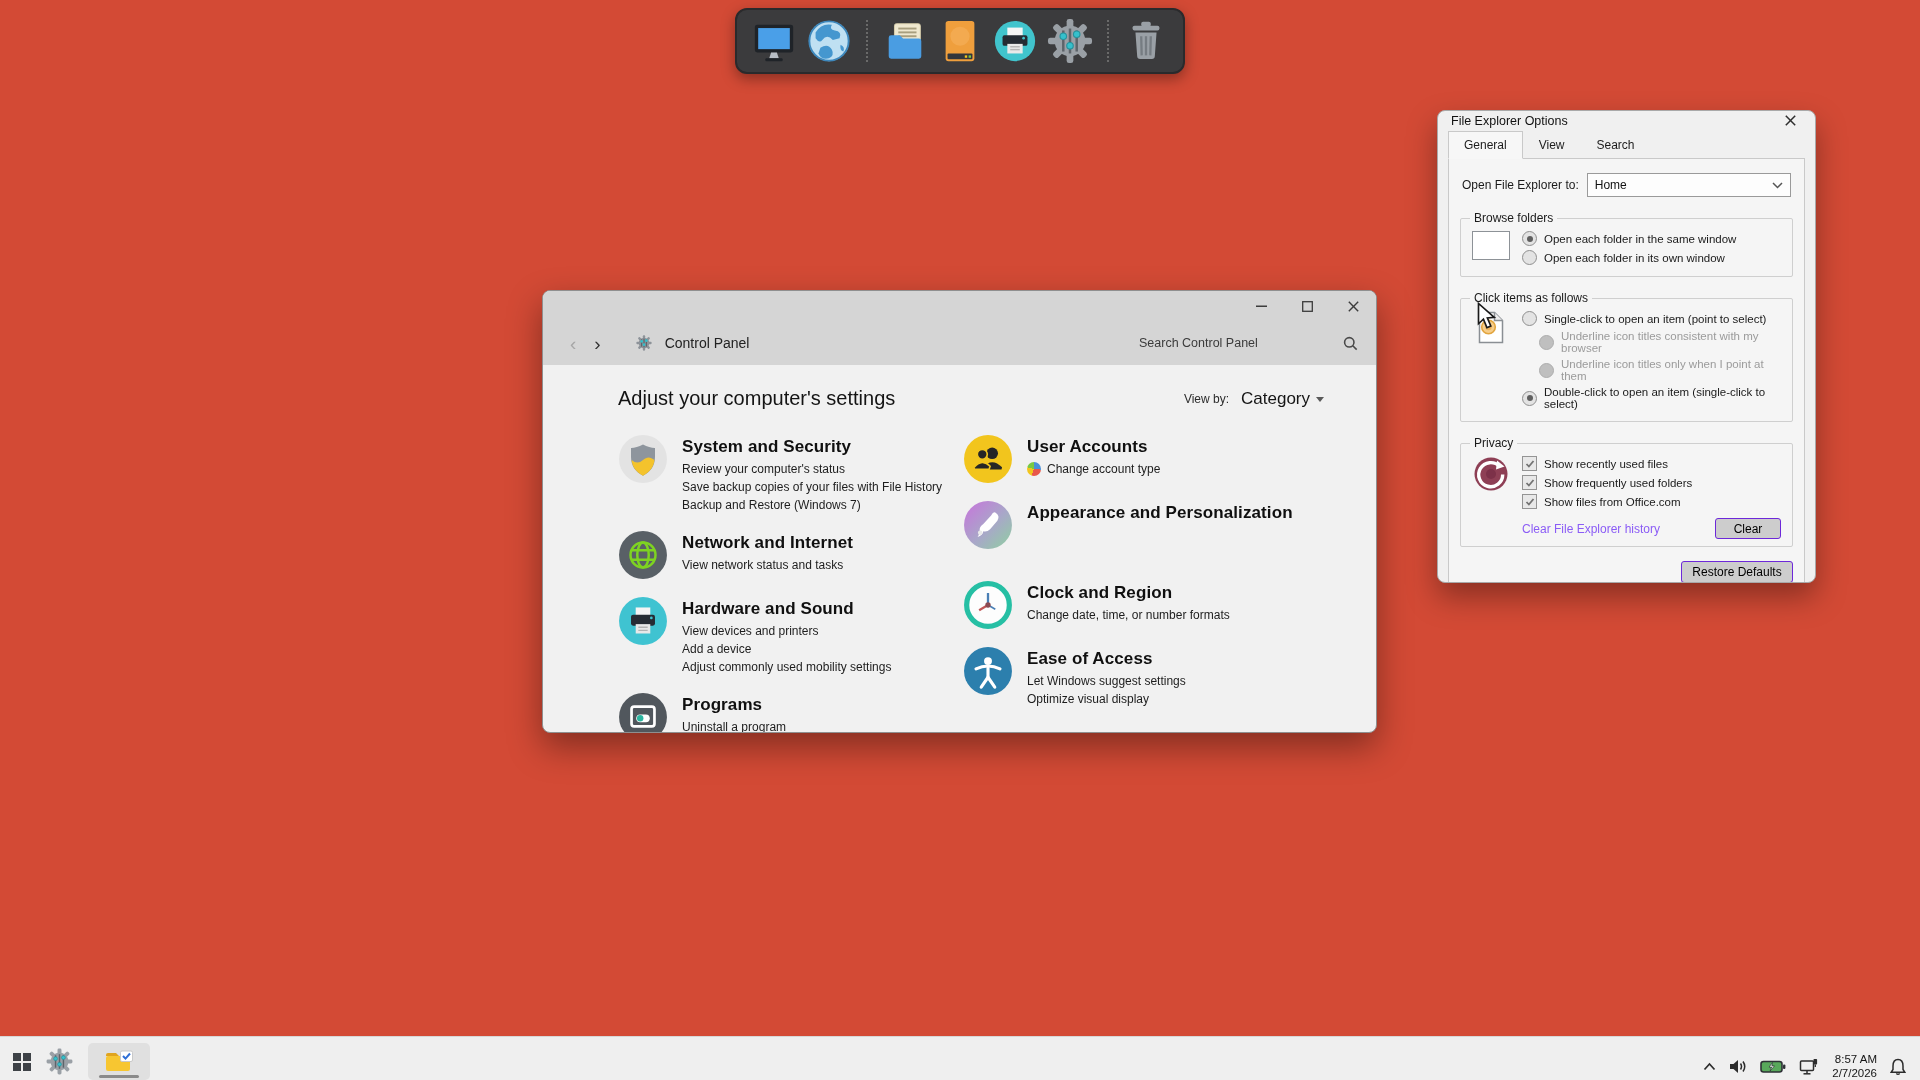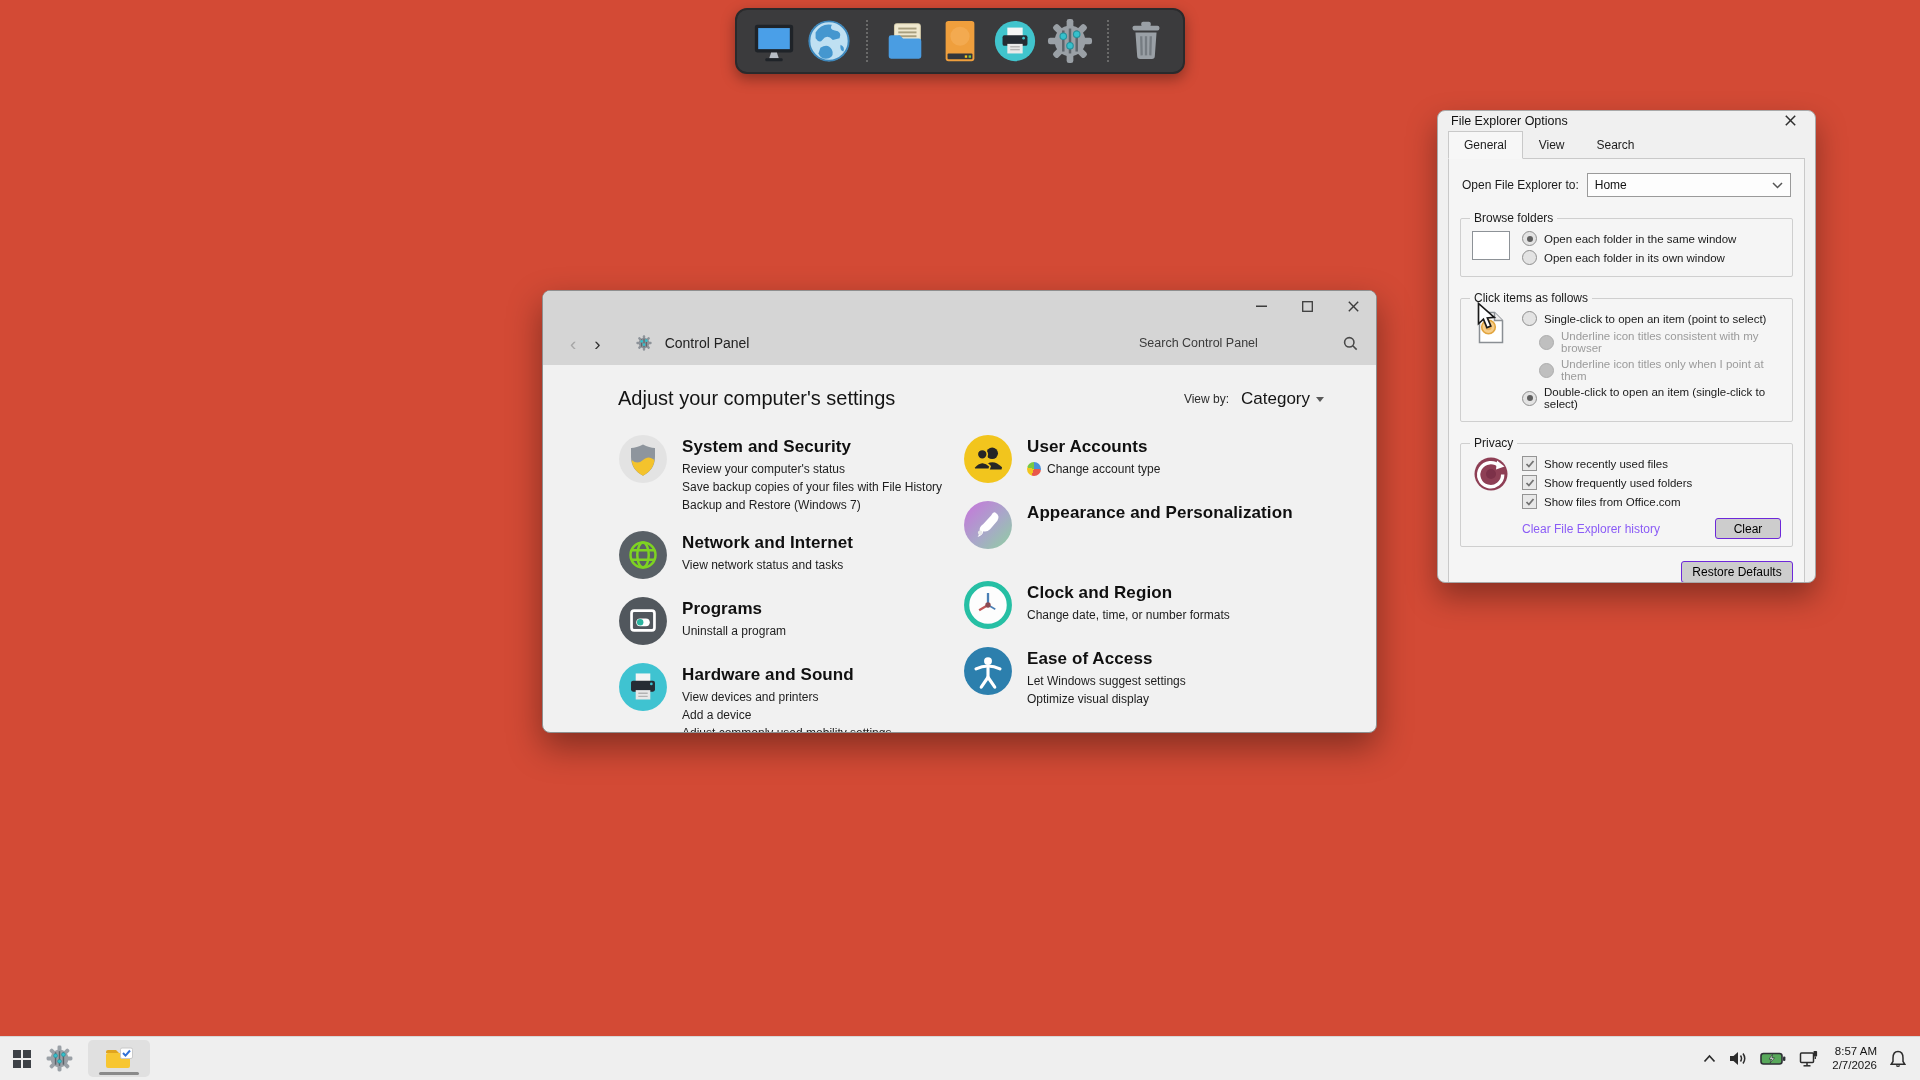--- a/index.html
+++ b/index.html
@@ -86,21 +86,21 @@
   .clear-row{display:flex;align-items:center;margin-top:9px;}
   .clear-row .lbl{flex:1;font-size:12px;color:#8b5cf6;}
   .btn{border:1px solid #6d28d9;background:#cdcdcd;color:#000000;font-size:12px;
        font-family:"Liberation Sans",sans-serif;border-radius:3px;padding:0;}
   .btn-clear{width:66px;height:21px;margin-right:2px;}
   .restore-row{text-align:right;margin-top:10px;}
   .btn-restore{width:112px;height:22px;}
 
   
   .taskbar{position:absolute;left:0;bottom:0;width:1920px;height:43px;background:#efefef;
-           border-top:1px solid #d7d7d7;display:flex;align-items:center;}
+           border-top:1px solid #d7d7d7;display:flex;align-items:flex-end;}
   .tb-left{display:flex;align-items:center;gap:15px;padding-left:13px;}
   .start{display:grid;grid-template-columns:8px 8px;grid-template-rows:8px 8px;gap:2px;}
   .start span{background:#3e4247;}
   .tb-app{width:62px;height:37px;background:#e0e0e0;border-radius:5px;display:flex;
           align-items:center;justify-content:center;position:relative;}
   .tb-app .bar{position:absolute;bottom:2px;left:11px;width:40px;height:3px;border-radius:2px;background:#8a8a8a;}
   .tb-right{margin-left:auto;display:flex;align-items:center;gap:13px;padding-right:14px;}
   .clock{text-align:right;font-size:11.5px;line-height:13.5px;color:#151515;}
 
   .cursor{position:absolute;left:1477px;top:302px;z-index:50;}
@@ -307,50 +307,50 @@
                 </svg>
             </div>
             <div>
               <div class="cat-title">Network and Internet</div>
               <div class="cat-link">View network status and tasks</div>
             </div>
           </div>
           <div class="cat">
             <div class="cat-icon">
               <svg width="50" height="50" viewBox="0 0 48 48">
-                  <circle cx="24" cy="24" r="23" fill="#51575d"></circle>
-                  <rect x="13" y="14" width="22" height="19" rx="2.5" fill="none" stroke="#fff" stroke-width="2.6"></rect>
-                  <rect x="17.5" y="21.5" width="13" height="7.5" rx="3.75" fill="#fff"></rect>
-                  <circle cx="21.3" cy="25.2" r="3.1" fill="#2bb5a0"></circle>
-                </svg>
-            </div>
-            <div>
-              <div class="cat-title">Programs</div>
-              <div class="cat-link">Uninstall a program</div>
-            </div>
-          </div>
-          <div class="cat">
-            <div class="cat-icon">
-              <svg width="50" height="50" viewBox="0 0 48 48">
                   <circle cx="24" cy="24" r="23" fill="#3fc3d1"></circle>
                   <rect x="17" y="11" width="14" height="8" fill="#f4f4f4"></rect>
                   <rect x="12.5" y="18" width="23" height="10.5" rx="2" fill="#262c34"></rect>
                   <circle cx="32" cy="21" r="1.3" fill="#3fc3d1"></circle>
                   <rect x="17" y="27" width="14" height="9" fill="#e8e8e8"></rect>
                   <g stroke="#b3b3b3" stroke-width="1.4">
                     <line x1="19.5" y1="30" x2="28.5" y2="30"></line>
                     <line x1="19.5" y1="33" x2="28.5" y2="33"></line>
                   </g>
                 </svg>
             </div>
             <div>
               <div class="cat-title">Hardware and Sound</div>
               <div class="cat-link">View devices and printers</div>
               <div class="cat-link">Add a device</div>
               <div class="cat-link">Adjust commonly used mobility settings</div>
+            </div>
+          </div>
+          <div class="cat">
+            <div class="cat-icon">
+              <svg width="50" height="50" viewBox="0 0 48 48">
+                  <circle cx="24" cy="24" r="23" fill="#51575d"></circle>
+                  <rect x="13" y="14" width="22" height="19" rx="2.5" fill="none" stroke="#fff" stroke-width="2.6"></rect>
+                  <rect x="17.5" y="21.5" width="13" height="7.5" rx="3.75" fill="#fff"></rect>
+                  <circle cx="21.3" cy="25.2" r="3.1" fill="#2bb5a0"></circle>
+                </svg>
+            </div>
+            <div>
+              <div class="cat-title">Programs</div>
+              <div class="cat-link">Uninstall a program</div>
             </div>
           </div>
         </div>
         <div class="col-r">
           <div class="cat">
             <div class="cat-icon">
               <svg width="50" height="50" viewBox="0 0 48 48">
                   <circle cx="24" cy="24" r="23" fill="#f2c51d"></circle>
                   <circle cx="28" cy="18.5" r="5.6" fill="#262626"></circle>
                   <path d="M19 32 q9-10 18.5 0 l-.5 2 h-17.5 z" fill="#262626"></path>

